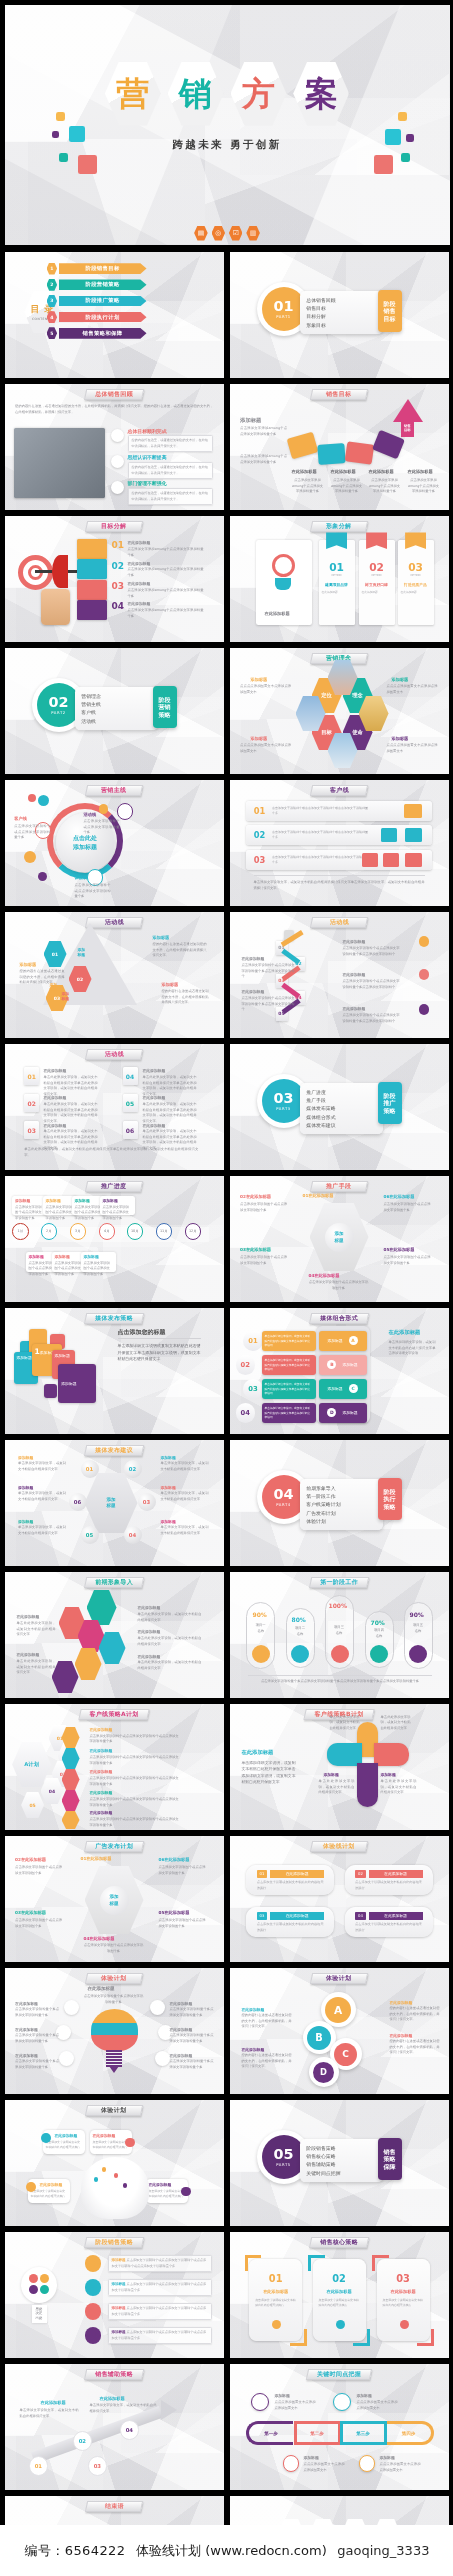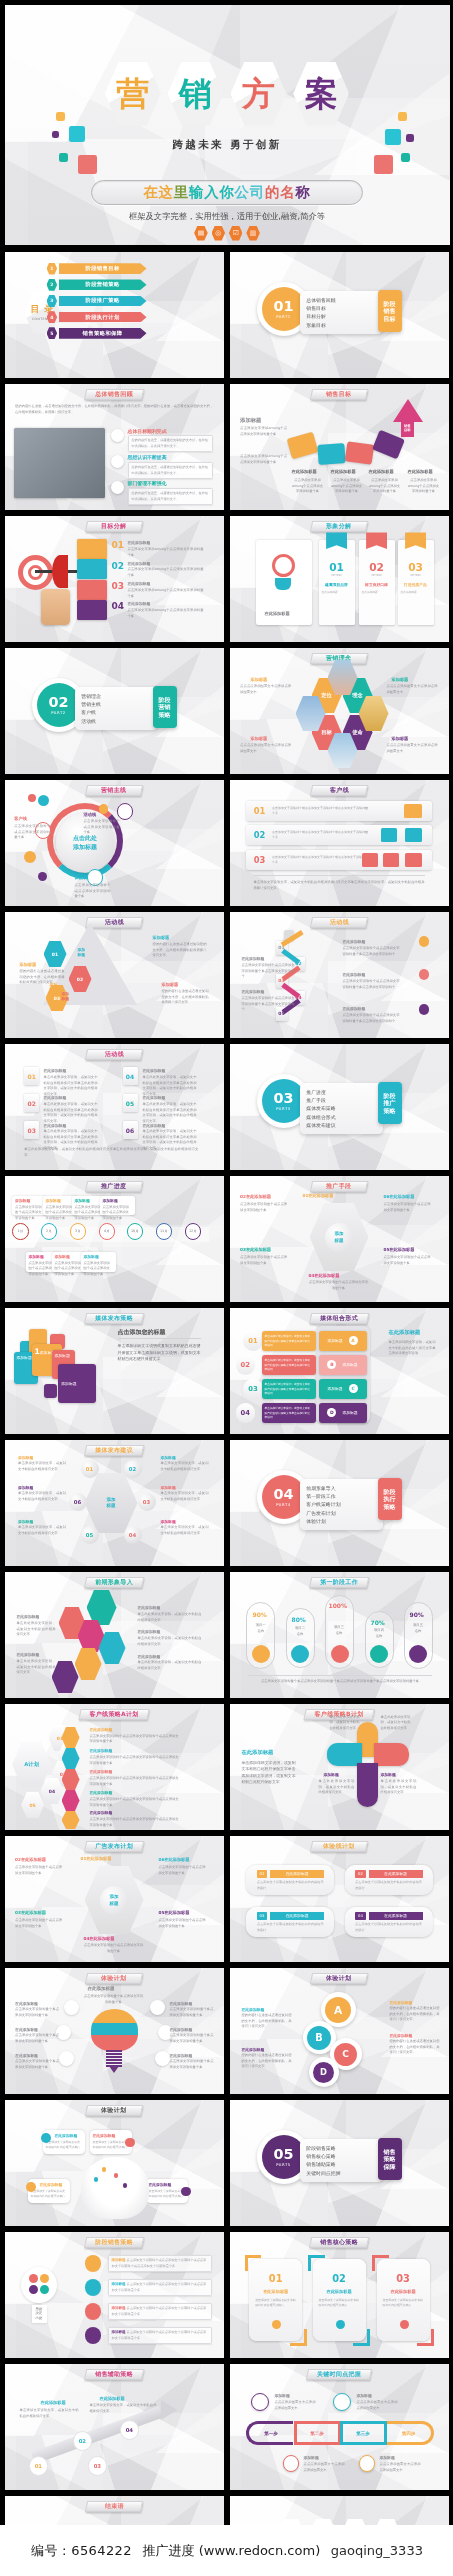--- a/index.html
+++ b/index.html
@@ -160,25 +160,21 @@
         <div class="hexcell">
             <span style="color:#e8695f">方</span>
           </div>
         <div class="hexcell">
             <span style="color:#6b3183">案</span>
           </div>
       </div>
 
       <div class="tagline">跨越未来  勇于创新</div>
 
-      <div class="cname-box">
-        <span><i style="font-style:normal;color:#f0a93c">在这</i><i style="font-style:normal;color:#7a9a3a">里</i><i style="font-style:normal;color:#1eb9b0">输入你</i><i style="font-style:normal;color:#51c4d2">公司</i><i style="font-style:normal;color:#e0685f">的名</i><i style="font-style:normal;color:#67347f">称</i></span>
-      </div>
-
-      <div class="subdesc">框架及文字完整，实用性强，适用于创业,融资,简介等</div>
+
 
       <div class="badgerow">
         <div class="badge">▤</div>
         <div class="badge">◎</div>
         <div class="badge">☑</div>
         <div class="badge">▥</div>
       </div>
     </div>
   </div>
 
@@ -1197,18 +1193,18 @@
         </div>
         <div style="position:absolute;left:0;right:0;top:64px;text-align:center;font-size:5.3px;font-weight:700;color:#4b4b4b;letter-spacing:1.5px;">跨越未来  勇于创新</div>
 
       </div>
     </div>
 
   </div>
 
   <div class="footer">
     <span class="fid">编号：6564222</span>
-    <span>推广进度 (www.redocn.com)</span>
+    <span>体验线计划 (www.redocn.com)</span>
     <span class="fuser">gaoqing_3333</span>
   </div>
 
 </div>
 
 
 </body></html>

